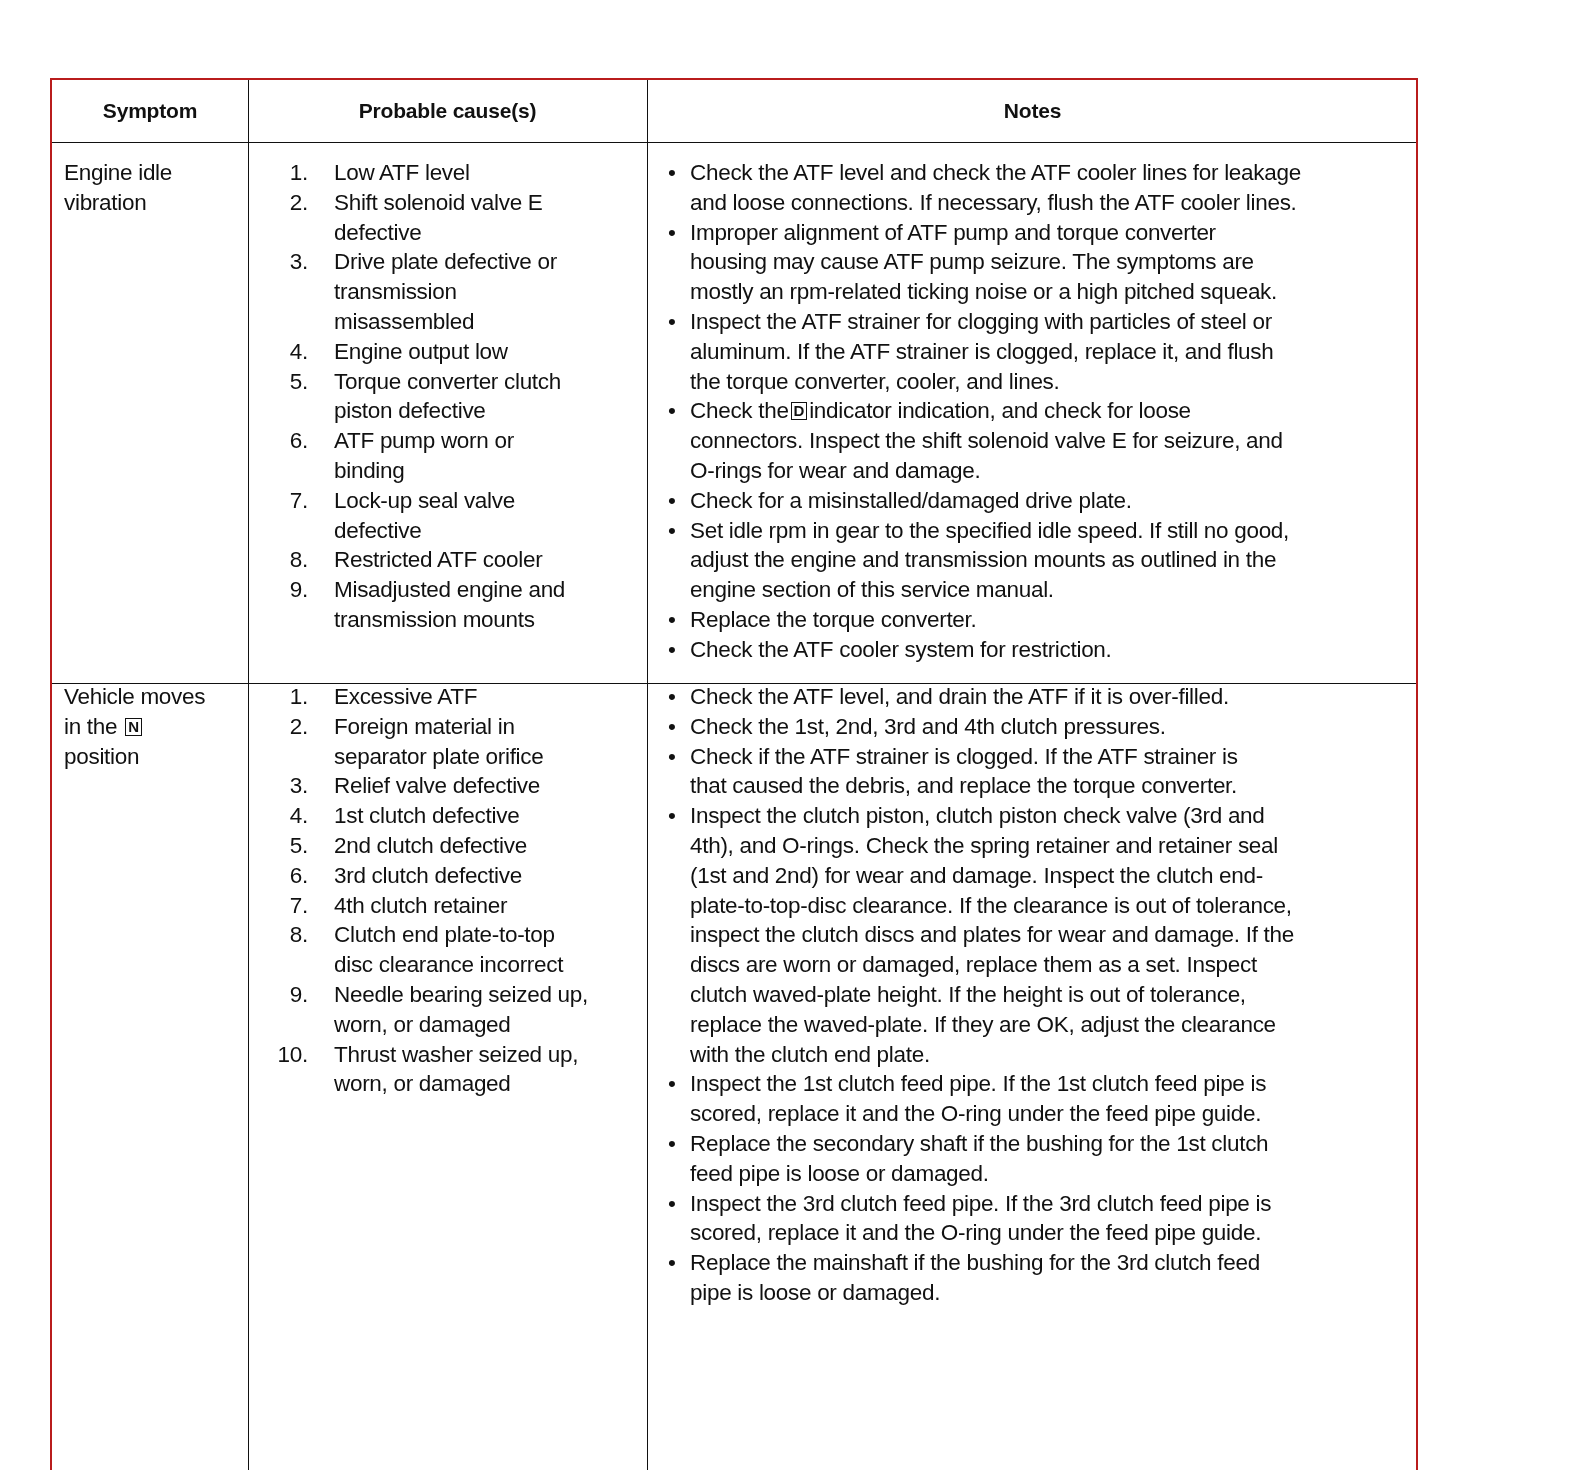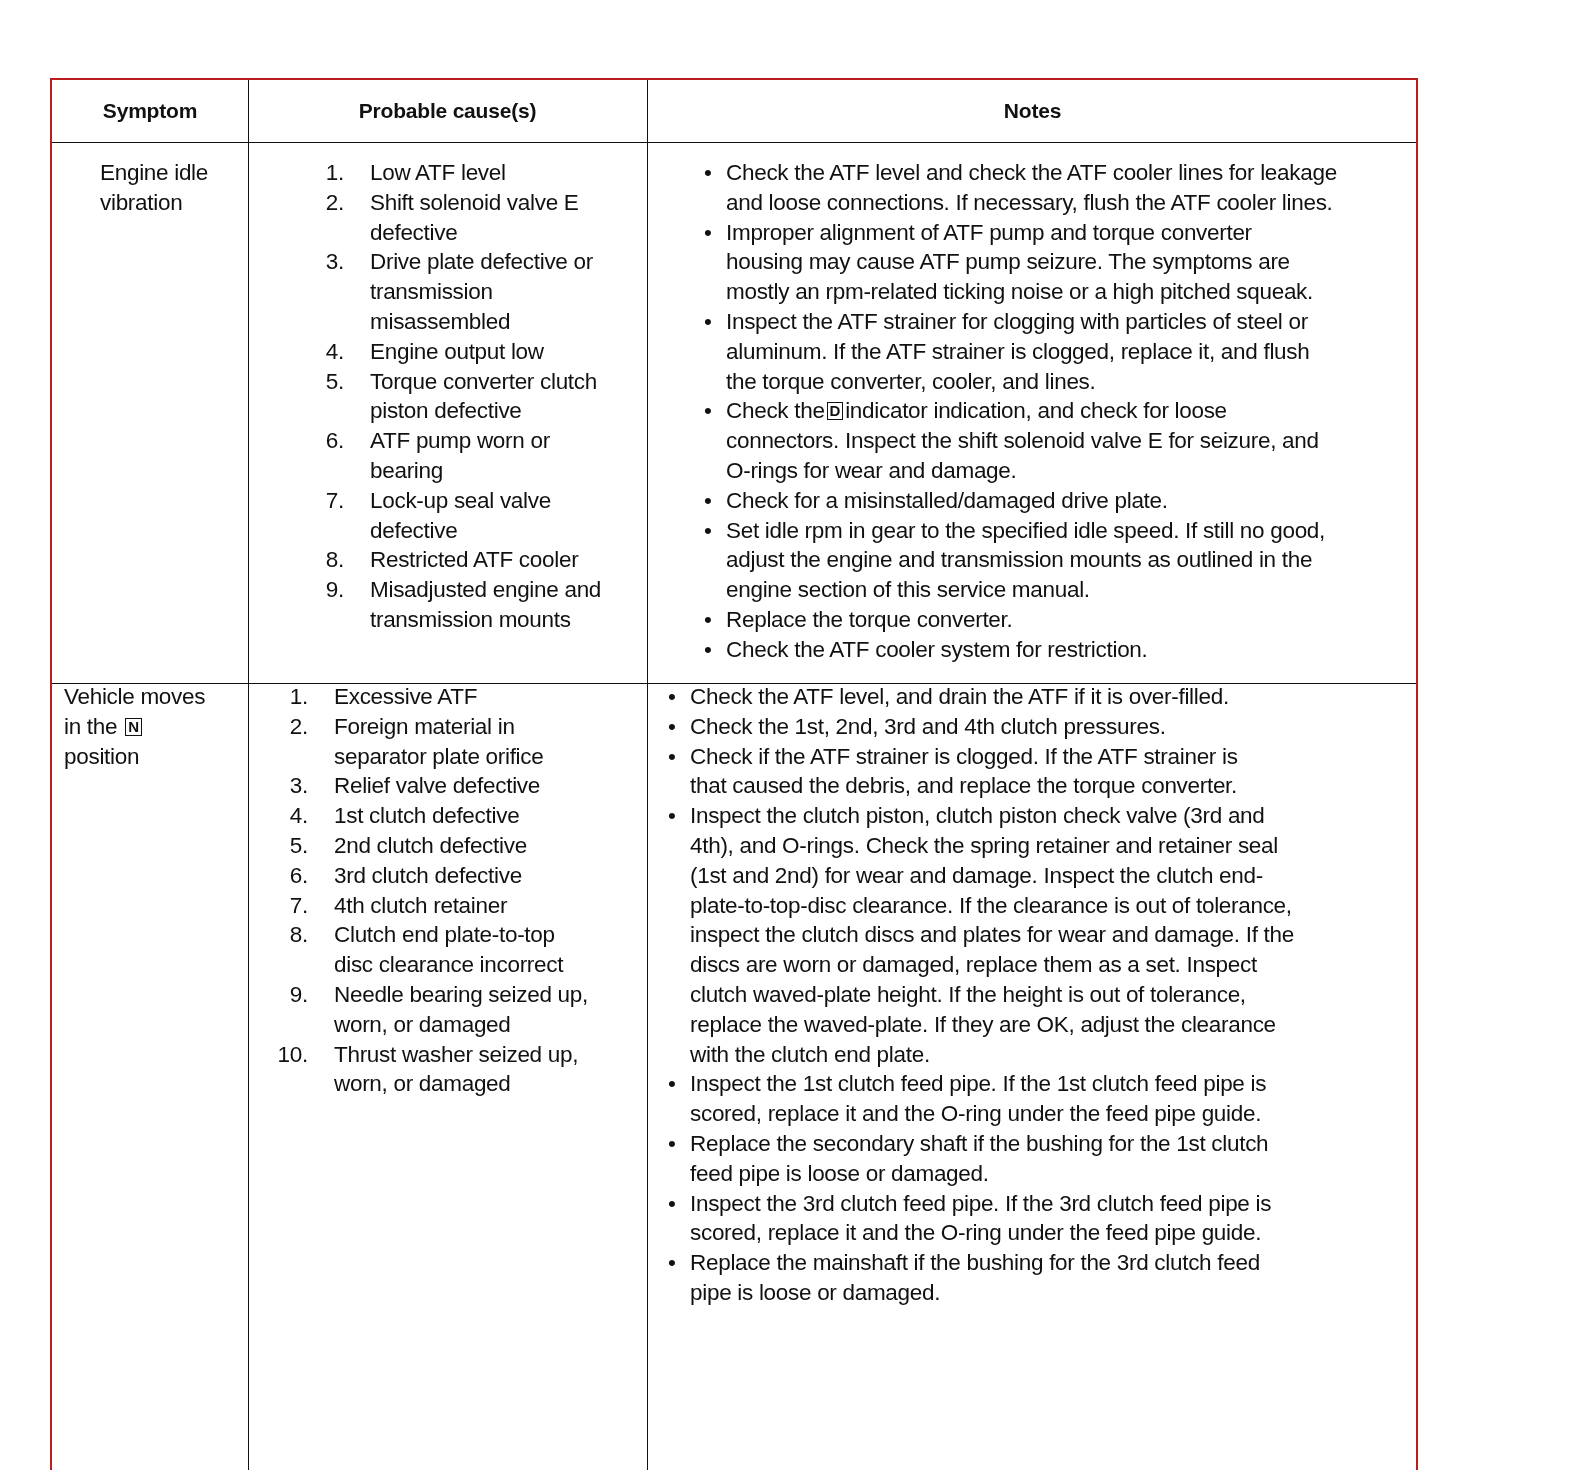--- a/index.html
+++ b/index.html
@@ -24,21 +24,21 @@
       font-weight: bold; font-size: 21px; letter-spacing: -0.2px;
     }
     .hdr.c1 { left: 0; width: 196px; }
     .hdr.c2 { left: 196px; width: 399px; }
     .hdr.c3 { left: 595px; width: 771px; text-align: right; }
 
     .cell { position: absolute; font-size: 22.5px; line-height: 29.8px; letter-spacing: -0.3px; }
     .sym { left: 12px; width: 180px; }
     .causes { left: 224px; width: 370px; }
     .notes { left: 614px; width: 750px; }
-    .r1 { top: 78px; margin-left: 36px; }
+    .r1 { top: 78px; }
     .r2 { top: 602px; }
 
     .cause { display: flex; }
     .cause .num { width: 58px; text-align: right; padding-right: 26px; flex: none; box-sizing: border-box; }
     .cause .txt { flex: 1; }
 
     .note { display: flex; }
     .note .bullet { width: 24px; flex: none; text-align: left; padding-left: 2px; box-sizing: border-box; }
     .note .txt { flex: 1; }
 
@@ -97,21 +97,21 @@
         <span class="num">5.</span>
         <span class="txt">
           <span class="block">Torque converter clutch</span>
           <span class="block">piston defective</span>
         </span>
       </div>
       <div class="cause">
         <span class="num">6.</span>
         <span class="txt">
           <span class="block">ATF pump worn or</span>
-          <span class="block">bearing</span>
+          <span class="block">binding</span>
         </span>
       </div>
       <div class="cause">
         <span class="num">7.</span>
         <span class="txt">
           <span class="block">Lock-up seal valve</span>
           <span class="block">defective</span>
         </span>
       </div>
       <div class="cause">

